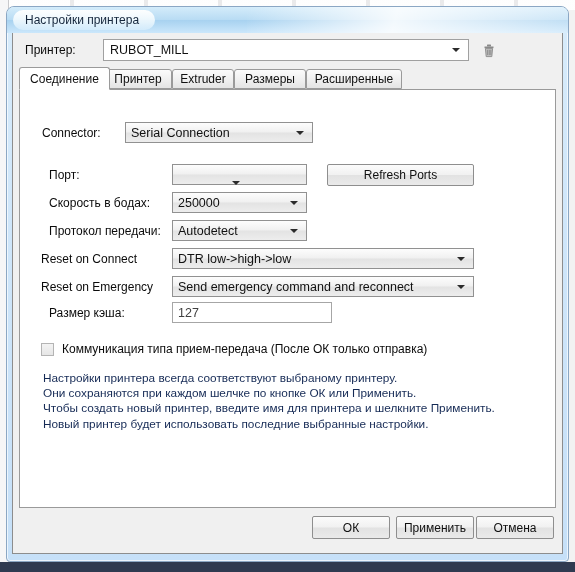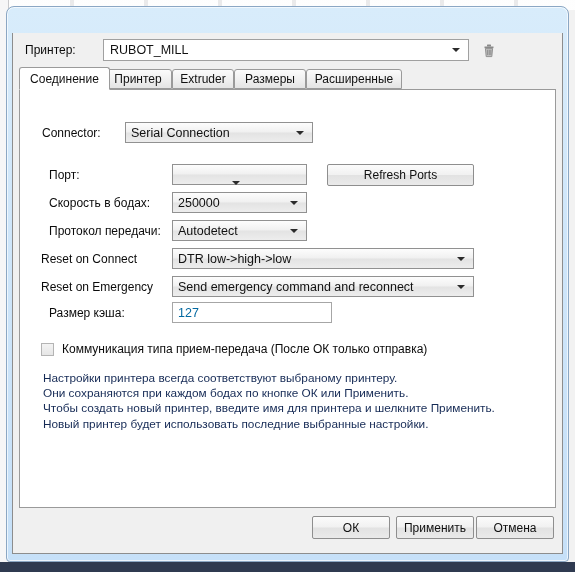--- a/index.html
+++ b/index.html
@@ -218,21 +218,21 @@
 
   .textbox {
     position: absolute;
     height: 21px;
     box-sizing: border-box;
     background: #ffffff;
     border: 1px solid #a6a6a6;
     display: flex;
     align-items: center;
     font-size: 12.5px;
-    color: #0369a1;
+    color: #404040;
     padding-left: 5px;
   }
 
   .push-button {
     position: absolute;
     box-sizing: border-box;
     background: linear-gradient(180deg, #fbfbfb 0%, #f1f1f1 48%, #e2e2e2 52%, #eaeaea 100%);
     border: 1px solid #8e8e8e;
     border-radius: 2px;
     font-size: 12px;
@@ -299,20 +299,26 @@
 <body>
 
 <div id="desktop">
   <div id="desktop-streaks"></div>
   <div id="desktop-left-strip"></div>
   <div id="desktop-bottom-strip"></div>
 </div>
 
 <div id="window">
 
+  <div id="titlebar">
+    <div id="titlebar-sheen"></div>
+    <div id="title-pill">
+      <span id="title-text">Настройки принтера</span>
+    </div>
+  </div>
 
   <div id="client">
 
     <div id="printer-row">
       <span id="printer-label">Принтер:</span>
 
       <div id="printer-combo">
         <span id="printer-combo-value">RUBOT_MILL</span>
         <span class="combo-arrow"></span>
       </div>
@@ -394,21 +400,21 @@
 
     </div>
 
     <div id="comm-check-row">
       <span class="checkbox-box"></span>
       <span id="comm-check-label">Коммуникация типа прием-передача (После ОК только отправка)</span>
     </div>
 
     <div id="description">
       <div>Настройки принтера всегда соответствуют выбраному принтеру.</div>
-      <div>Они сохраняются при каждом бодах по кнопке ОК или Применить.</div>
+      <div>Они сохраняются при каждом шелчке по кнопке ОК или Применить.</div>
       <div>Чтобы создать новый принтер, введите имя для принтера и шелкните Применить.</div>
       <div>Новый принтер будет использовать последние выбранные настройки.</div>
     </div>
 
     <div id="buttonbar">
       <div class="push-button bottom-btn" id="apply-button">
         <span>Применить</span>
       </div>
       <div class="push-button bottom-btn" id="ok-button">
         <span>ОК</span>

